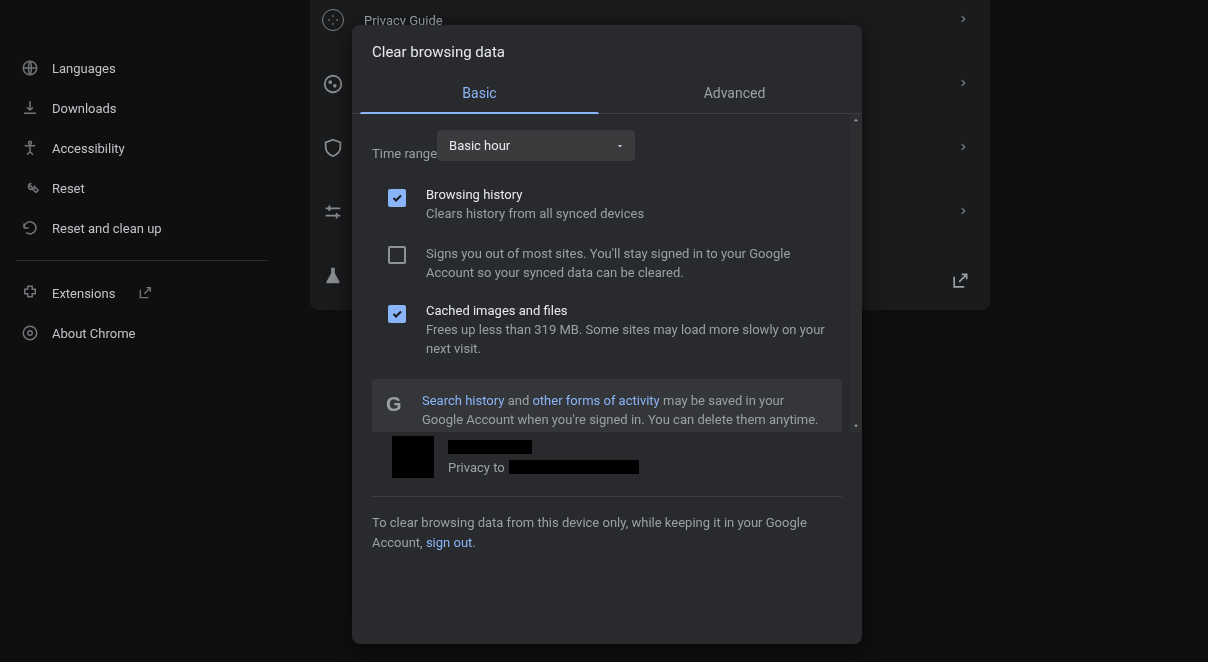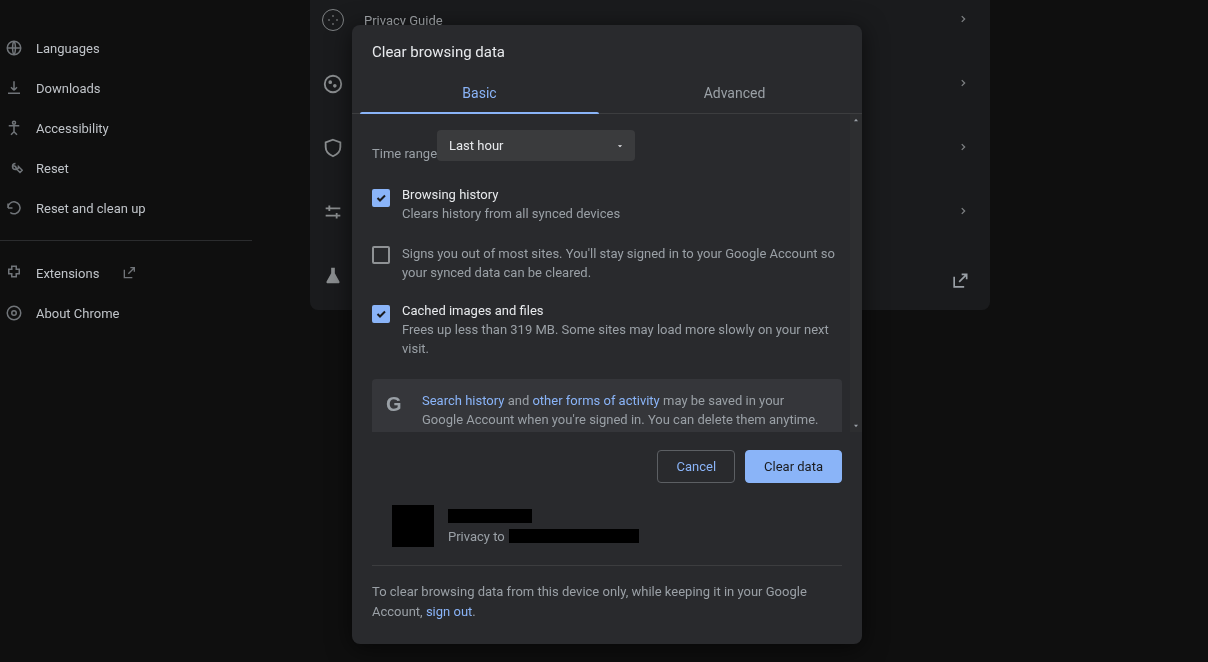--- a/index.html
+++ b/index.html
@@ -8,24 +8,24 @@
     height: 662px;
     background: #0f0f0f;
     font-family: Roboto, Arial, sans-serif;
     color: #9aa0a6;
     font-size: 13px;
     overflow: hidden;
     position: relative;
   }
   .sidebar {
     position: absolute;
-    left: 0; top: 0;
+    left: 16px; top: 0;
     width: 252px;
     height: 100%;
-    padding-top: 28px;
+    padding-top: 48px;
   }
   .sidebar-item {
     display: flex;
     align-items: center;
     padding: 10px 0 10px 4px;
     color: #c0c4c9;
     gap: 12px;
   }
   .sidebar-icon {
     width: 20px;
@@ -153,22 +153,22 @@
   }
   .select .caret {
     position: absolute;
     right: 10px;
     top: 50%;
     transform: translateY(-50%);
   }
   .check-row {
     display: flex;
     align-items: flex-start;
-    padding: 10px 20px;
-    gap: 12px;
+    padding: 10px 36px;
+    gap: 20px;
   }
   .checkbox {
     width: 18px;
     height: 18px;
     border-radius: 2px;
     flex-shrink: 0;
     margin-top: 2px;
     border: 2px solid #8f9295;
     display:flex; align-items:center; justify-content:center;
   }
@@ -408,21 +408,21 @@
   <div class="tabs">
     <div class="tab active">Basic</div>
     <div class="tab">Advanced</div>
   </div>
 
   <div class="scroll-area">
     <div class="scroll-content">
       <div class="row-timerange">
         <label>Time range</label>
         <div class="select">
-          <span>Last hour</span>
+          <span>Basic hour</span>
           <span class="caret">
             <svg width="10" height="10" viewBox="0 0 24 24" fill="#e8eaed">
                 <path d="M7 10l5 5 5-5z"></path>
               </svg>
           </span>
         </div>
       </div>
 
       <div class="check-row">
         <div class="checkbox checked">
@@ -471,24 +471,20 @@
           </svg>
       </div>
       <div class="scroll-arrow down">
         <svg width="8" height="8" viewBox="0 0 24 24" fill="#9aa0a6">
             <path d="M12 16l6-8H6z"></path>
           </svg>
       </div>
     </div>
   </div>
 
-  <div class="button-row">
-    <div class="btn btn-outline">Cancel</div>
-    <div class="btn btn-primary">Clear data</div>
-  </div>
 
   <div class="sync-row">
     <div class="avatar"></div>
     <div class="sync-text">
       <div class="name-bar"></div>
       <div class="sync-line">
         <span>Privacy to </span>
           <span class="redact"></span>
       </div>
     </div>

